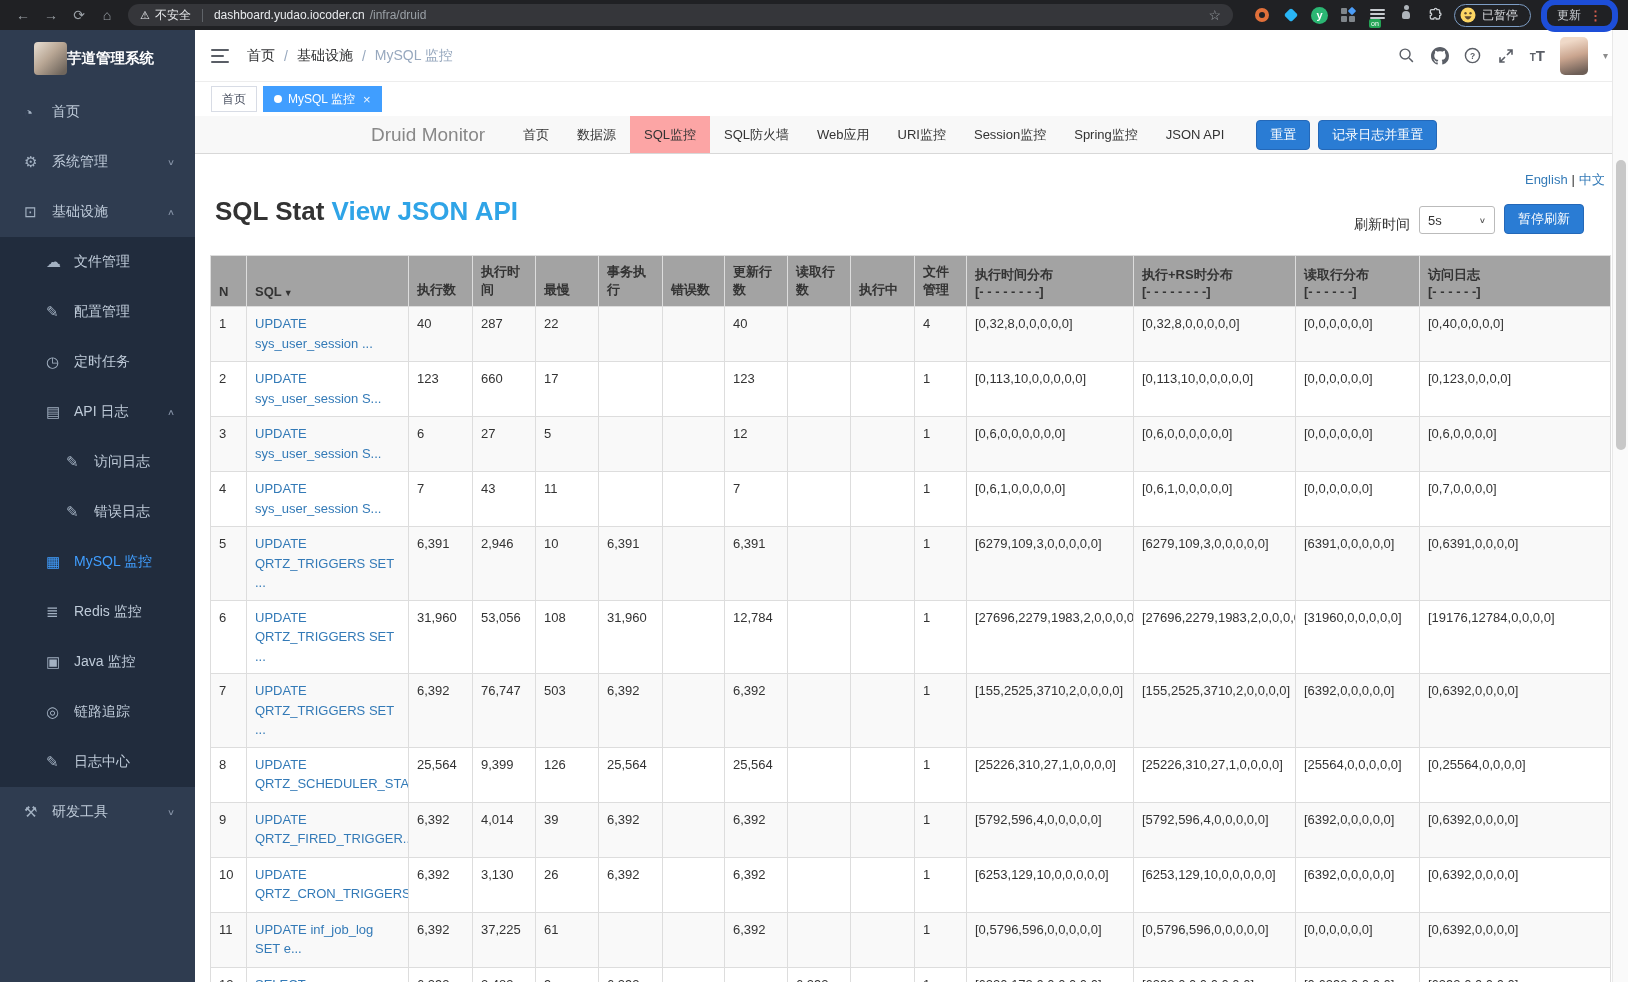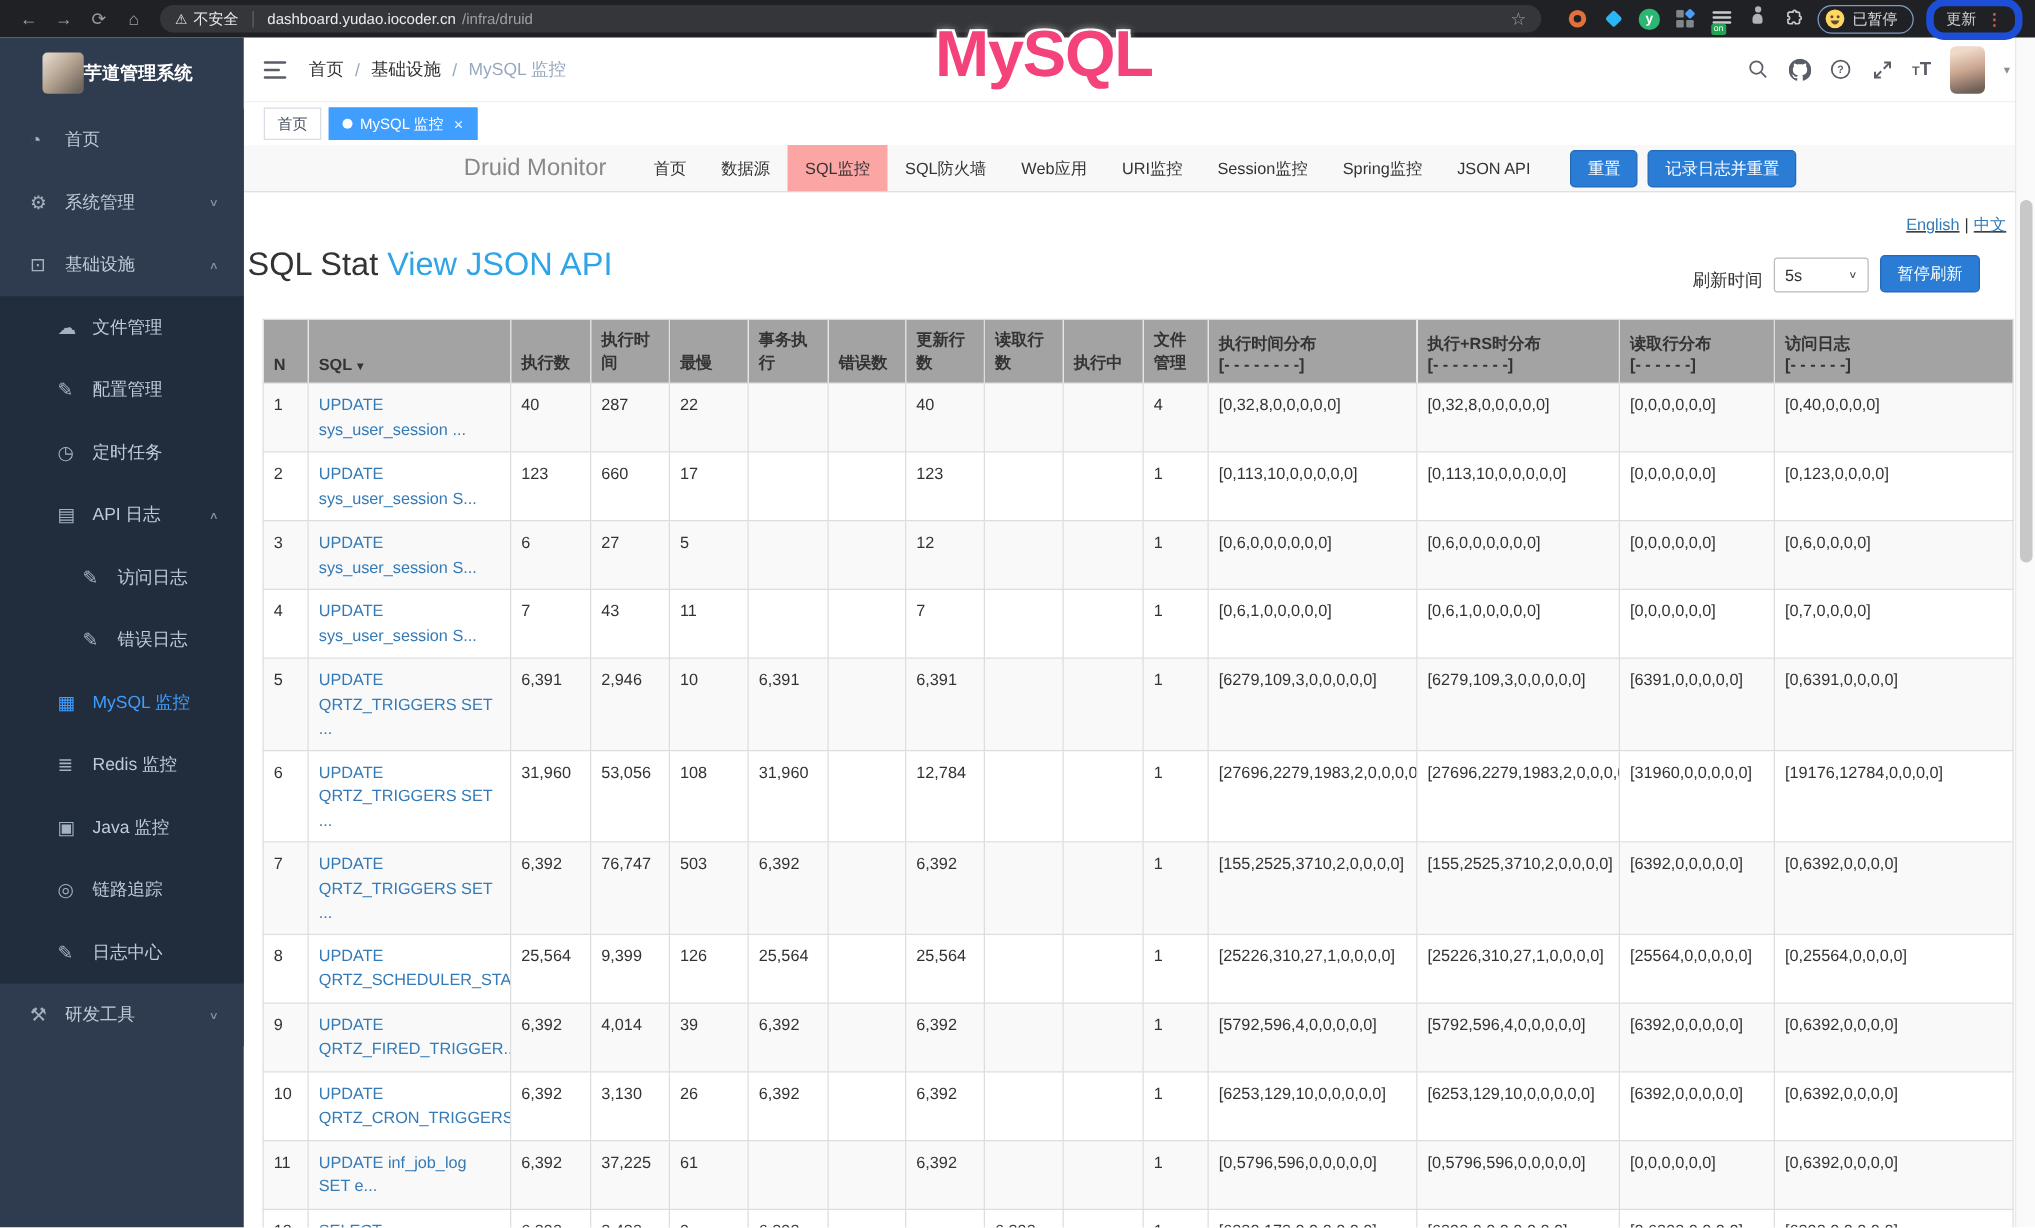--- a/index.html
+++ b/index.html
@@ -71,24 +71,24 @@
   .tab-close { font-size:13px; margin-left:2px; opacity:.9; }
 
   .druid-nav { height:38px; background:#f8f8f8; border-bottom:1px solid #d8d8d8; display:flex; align-items:center; }
   .brand { margin-left:176px; font-size:19px; color:#888; margin-right:24px; white-space:nowrap; }
   .dnav-item { padding:0 14px; line-height:37px; font-size:13px; color:#333; cursor:pointer; white-space:nowrap; }
   .dnav-item.active { background:#fca5a5; }
   .dbtns { display:flex; gap:8px; margin-left:18px; }
   .btn-blue { background:#2a7cd4; border:1px solid #2468b8; color:#fff; font-size:13px; padding:5px 13px; border-radius:4px; cursor:pointer; font-family:"Liberation Sans",sans-serif; white-space:nowrap; }
 
   .content { position:relative; height:calc(100% - 124px); background:#fff; }
-  .lang { position:absolute; top:17px; right:23px; font-size:13px;text-decoration:underline; }
+  .lang { position:absolute; top:17px; right:23px; font-size:13px; }
   .lang a { color:#337ab7; text-decoration:none; cursor:pointer; }
   .lang .lsep { color:#333; margin:0 4px; }
-  .pg-title { position:absolute; top:42px; left:3px; font-size:26px; font-weight:normal; color:#333; }
+  .pg-title { position:absolute; top:42px; left:20px; font-size:26px; font-weight:bold; color:#333; }
   .pg-title a { color:#2fa4e7; text-decoration:none; cursor:pointer; }
   .controls { position:absolute; top:50px; right:44px; display:flex; align-items:flex-end; gap:9px; font-size:14px; color:#333; }
   .sel { width:76px; height:28px; border:1px solid #bbb; border-radius:3px; background:#fff; font-size:13px; padding:0 8px; display:flex; align-items:center; justify-content:space-between; cursor:pointer; color:#333; }
   .sel .caret { font-size:10px; color:#555; transform:scaleY(.8); }
 
   table.sql-table { position:absolute; top:101px; left:15px; width:1400px; border-collapse:collapse; table-layout:fixed; font-size:13px; color:#333; }
   .sql-table th, .sql-table td { border:1px solid #ddd; padding:7px 8px; text-align:left; overflow:hidden; }
   .sql-table thead th { background:#a3a3a3; vertical-align:bottom; font-weight:bold; height:50px; }
   .sql-table tbody td { height:55px; vertical-align:top; line-height:1.5; }
   .sql-table tbody tr:nth-child(odd) { background:#f9f9f9; }
@@ -157,21 +157,20 @@
           <path d="M4.5 9.3c.8 2 2.2 3.2 3.5 3.2s2.7-1.2 3.5-3.2z" fill="#5f4b32"></path>
         </svg>
       <span>已暂停</span>
     </span>
     <span class="chip chip-update">
       <span>更新</span>
       <span class="dots">⋮</span>
     </span>
   </div>
 
-  <div class="annotation" style="color: rgb(244, 67, 123);">MySQL</div>
 
   <div class="sidebar">
     <div class="logo">
       <span class="logo-img"></span>
       <span class="logo-title">芋道管理系统</span>
     </div>
     <div>
         <div class="menu-item level0">
           <span class="mi-icon">◔</span>
           <span>首页</span>

